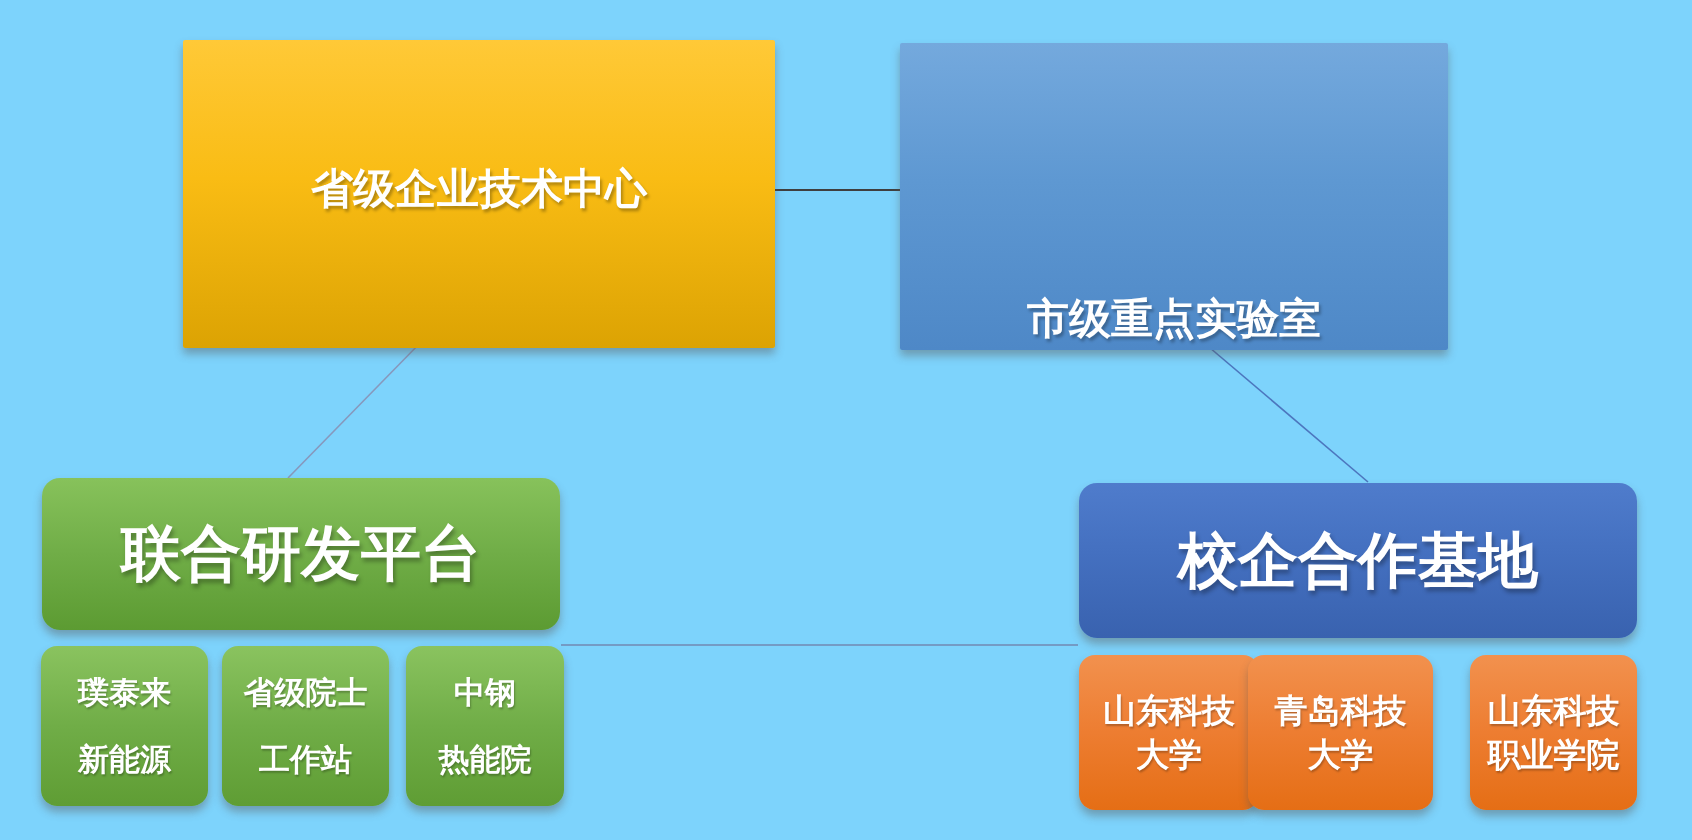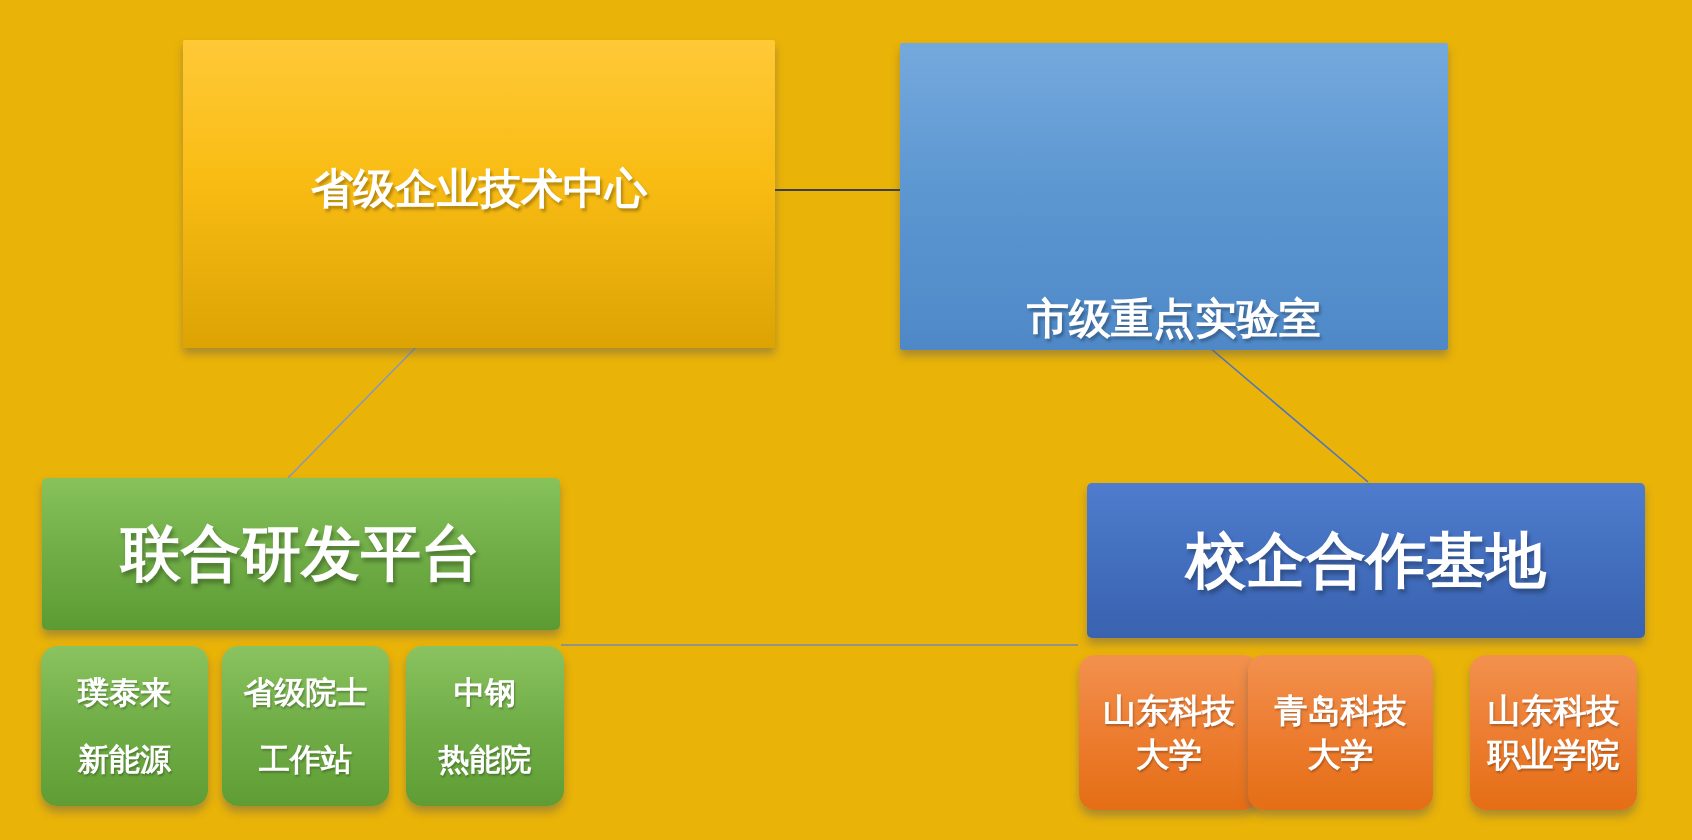--- a/index.html
+++ b/index.html
@@ -1,39 +1,39 @@
 <!DOCTYPE html>
 <html><head>
 <meta charset="utf-8">
 <style>
   html,body{margin:0;padding:0;background:#ffffff;}
   .stage{
-    position:relative;width:1692px;height:840px;overflow:hidden;background:#eab308;
+    position:relative;width:1692px;height:840px;overflow:hidden;background:#7dd3fc;
     font-family:"Liberation Sans","DejaVu Sans",sans-serif;
   }
   .connector-layer{position:absolute;left:0;top:0;width:1692px;height:840px;}
   .node{
     position:absolute;display:flex;flex-direction:column;align-items:center;justify-content:center;
     color:#ffffff;font-weight:bold;text-align:center;line-height:1;
     box-shadow:0 6px 9px rgba(90,90,90,.45);
   }
   .ln{display:block;white-space:nowrap;}
   
   .hq{font-size:42px;gap:46px;padding-bottom:10px;border-radius:2px;
       text-shadow:2px 3px 3px rgba(0,0,0,.28);}
   .gold{left:183px;top:40px;width:592px;height:298px;
       background:linear-gradient(180deg,#FFC937 0%,#F9BC14 45%,#DCA303 100%);}
   .blue{left:900px;top:43px;width:548px;height:297px;
       background:linear-gradient(180deg,#74A9DD 0%,#5E98D2 45%,#4E88C7 100%);justify-content:flex-end;}
   
-  .platform{font-size:60px;border-radius:5px;text-shadow:2px 4px 4px rgba(0,0,0,.3);}
+  .platform{font-size:60px;border-radius:18px;text-shadow:2px 4px 4px rgba(0,0,0,.3);}
   .green-big{left:42px;top:478px;width:518px;height:152px;
       background:linear-gradient(180deg,#87C25B 0%,#70AD47 50%,#5C9B32 100%);}
   .dblue-big{left:1079px;top:483px;width:558px;height:155px;
-      background:linear-gradient(180deg,#4F7CCC 0%,#4470C0 45%,#3962AF 100%);margin-left:8px;}
+      background:linear-gradient(180deg,#4F7CCC 0%,#4470C0 45%,#3962AF 100%);}
   
   .sub{border-radius:16px;text-shadow:1px 2px 2px rgba(0,0,0,.25);}
   .sub-green{top:646px;height:160px;font-size:31px;gap:36px;
       background:linear-gradient(180deg,#8AC35F 0%,#70AD47 50%,#5F9D34 100%);}
   .sub-orange{top:655px;height:155px;font-size:33px;gap:11px;
       background:linear-gradient(180deg,#F2914E 0%,#ED7D31 50%,#E56E15 100%);}
   .g1{left:41px;width:167px;}
   .g2{left:222px;width:167px;}
   .g3{left:406px;width:158px;}
   .o1{left:1079px;width:180px;}

